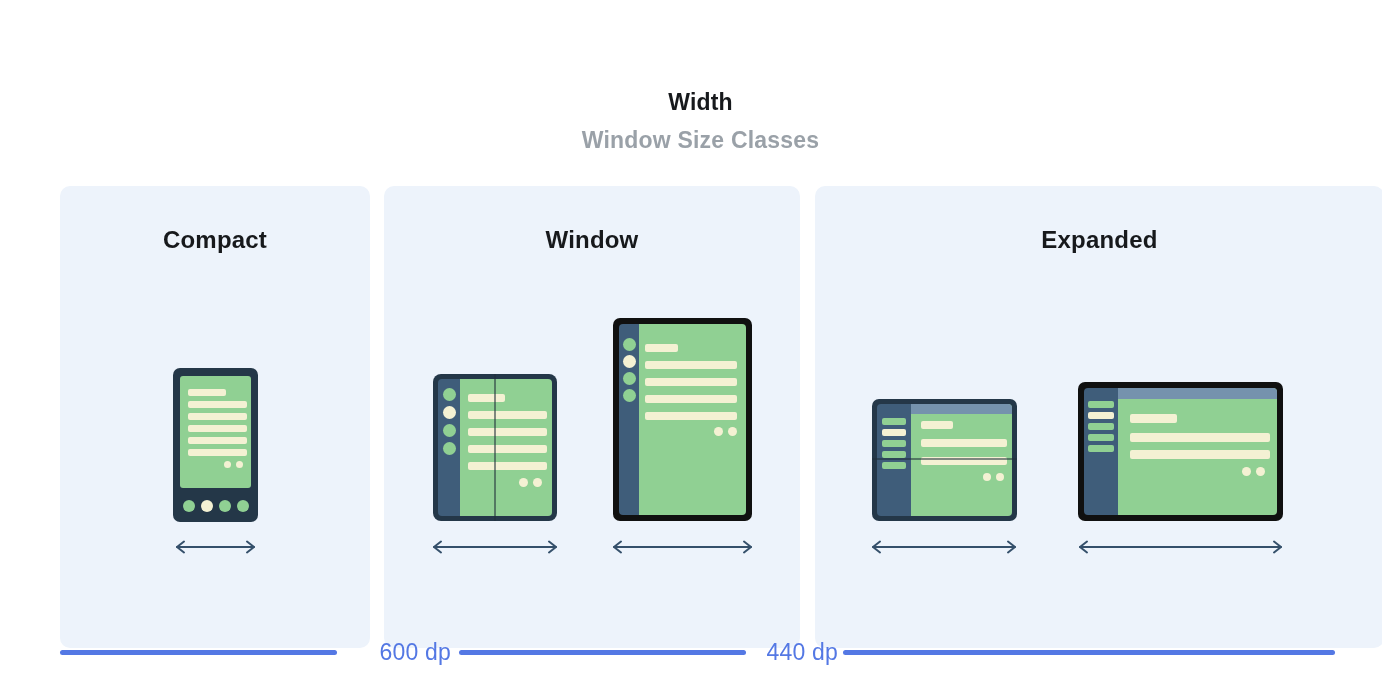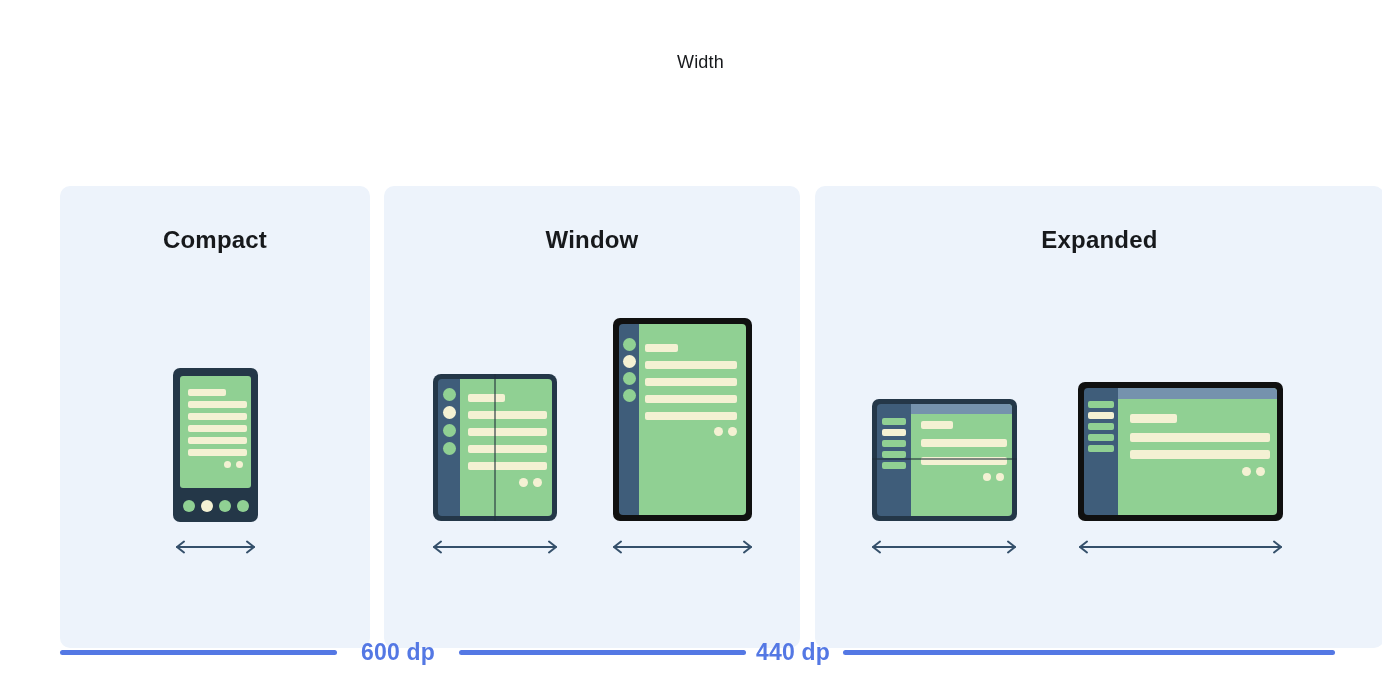--- a/index.html
+++ b/index.html
@@ -19,21 +19,21 @@
   html,body{margin:0;padding:0;}
   body{
     width:1382px;height:692px;background:#ffffff;
     font-family:"Liberation Sans", sans-serif;
     position:relative;overflow:hidden;
   }
   .stage{position:absolute;inset:0;}
 
   
   .hdr{position:absolute;left:60px;width:1281px;top:52px;text-align:center;}
-  .hdr-title{font-size:18px;font-weight:400;color:var(--title-black);letter-spacing:.2px;}
+  .hdr-title{font-size:23px;font-weight:700;color:var(--title-black);letter-spacing:.2px;margin-top:37px;}
   .hdr-sub{margin-top:11px;font-size:23px;font-weight:700;color:var(--subtitle-gray);letter-spacing:.2px;}
 
   
   .panel{position:absolute;top:155px;height:462px;background:var(--panel-bg);border-radius:10px;margin-top:31px;}
   #panel-compact{left:60px;width:310px;}
   #panel-medium{left:384px;width:416px;}
   #panel-expanded{left:815px;width:569px;}
   .panel-title{position:absolute;top:40px;left:0;width:100%;text-align:center;
     font-size:24px;font-weight:700;color:var(--title-black);letter-spacing:.2px;}
 
@@ -110,31 +110,32 @@
   #tabl .mdot{width:9px;height:9px;}
 
   
   .arrow{position:absolute;top:352px;height:18px;stroke:var(--arrow);stroke-width:2;fill:none;stroke-linecap:round;stroke-linejoin:round;}
 
   
   .axis-seg{position:absolute;top:650px;height:5px;border-radius:2.5px;background:var(--accent-blue);}
   #seg1{left:60px;width:277px;}
   #seg2{left:459px;width:287px;}
   #seg3{left:843px;width:492px;}
-  .axis-label{position:absolute;top:639px;font-size:23px;font-weight:700;color:var(--accent-blue);text-align:center;letter-spacing:.2px;}
+  .axis-label{position:absolute;top:639px;font-size:23px;font-weight:400;color:var(--accent-blue);text-align:right;letter-spacing:.2px;}
   #bp600{left:345px;width:106px;}
   #bp840{left:748px;width:90px;}
 </style>
 </head>
 <body>
 
 <div class="stage">
 
   <div class="hdr">
     <div class="hdr-title">Width</div>
+    <div class="hdr-sub">Window Size Classes</div>
   </div>
 
   <div class="panel" id="panel-compact">
     <div class="panel-title">Compact</div>
 
     <div class="device" id="phone">
       <div class="screen">
         <div class="ln short"></div>
         <div class="ln long"></div>
         <div class="ln long"></div>

